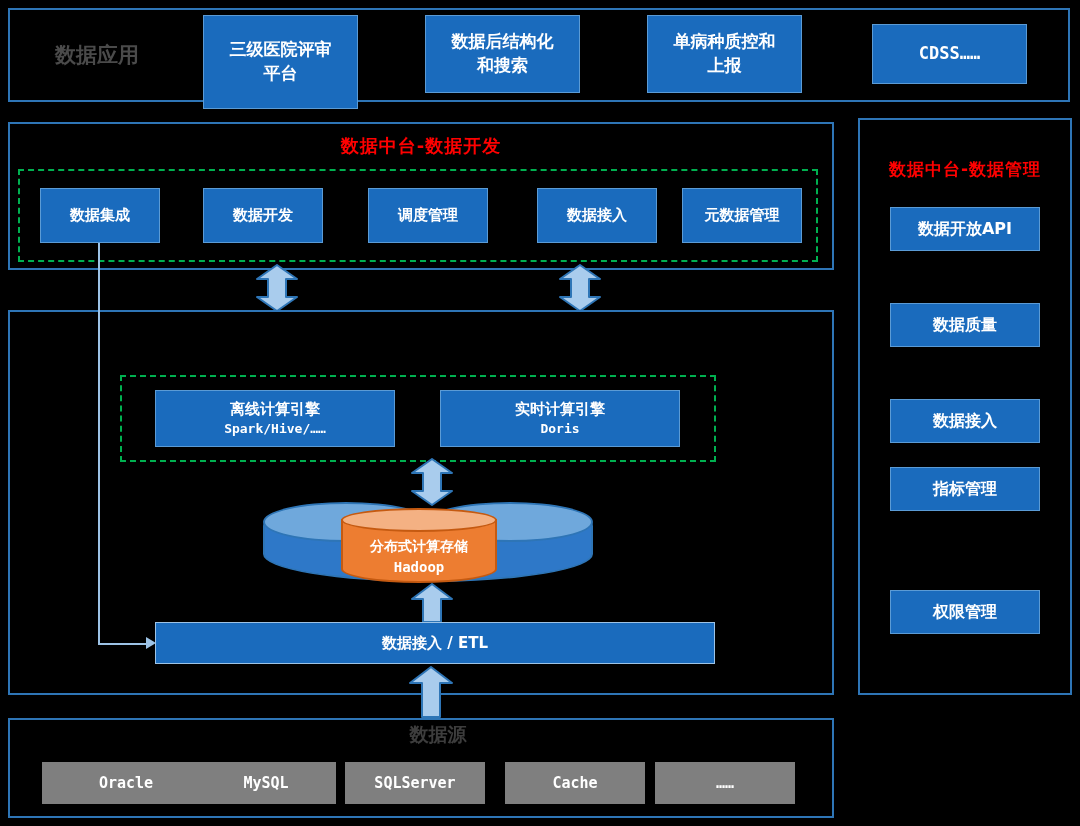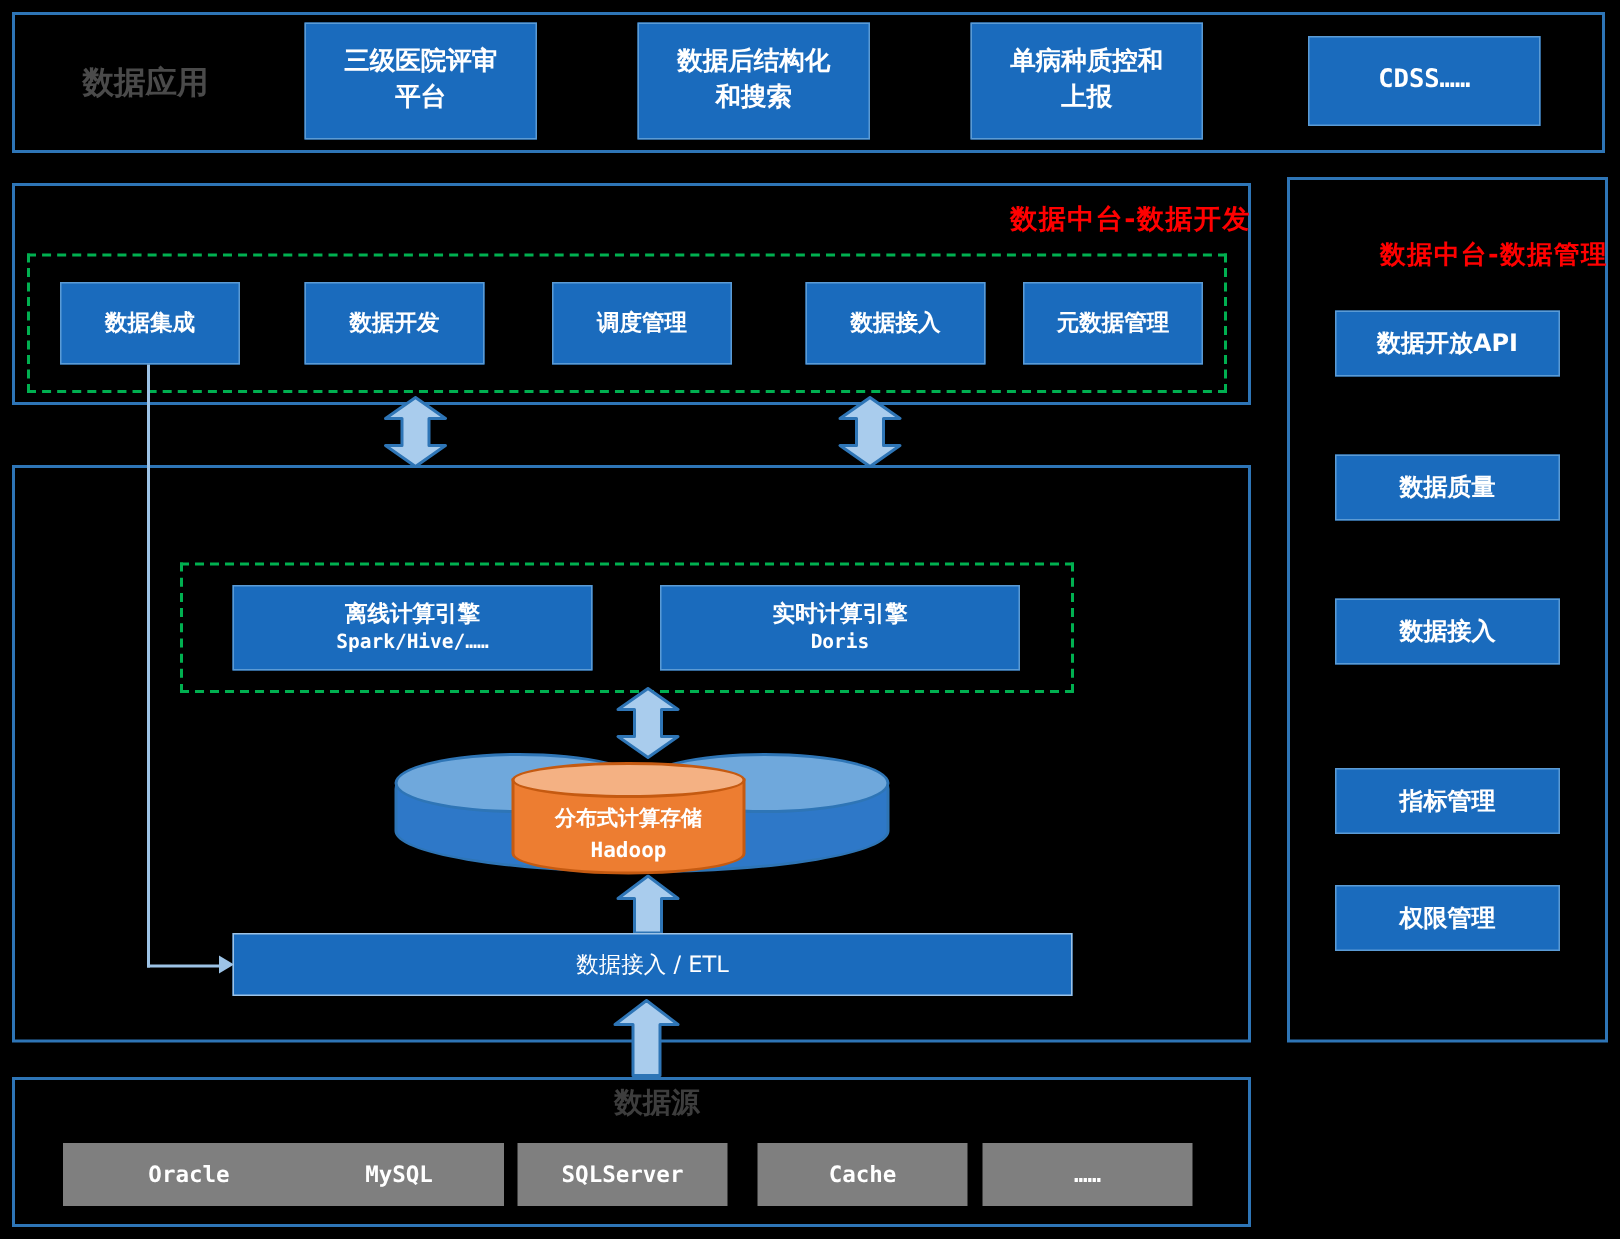--- a/index.html
+++ b/index.html
@@ -2,21 +2,21 @@
 <html><head>
 <meta charset="utf-8">
 <style>
   * { margin:0; padding:0; box-sizing:border-box; }
   html,body { background:#000; }
   body { font-family:"DejaVu Sans","Liberation Sans",sans-serif; }
   .canvas { position:relative; width:1080px; height:826px; background:#000000; overflow:hidden; }
 
   .sec { position:absolute; border:2px solid #2e75b6; background:transparent; }
 
-  .red-title { position:absolute; color:#ff0000; font-weight:bold; font-size:18px; text-align:right; letter-spacing:1px; }
+  .red-title { position:absolute; color:#ff0000; font-weight:bold; font-size:18px; text-align:center; letter-spacing:1px; }
 
   .dashed { position:absolute; border:2px dashed #00b050; }
 
   .bluebox { position:absolute; background:#1a6bbd; border:1px solid #5b9bd5; color:#ffffff;
              font-weight:bold; display:flex; align-items:center; justify-content:center;
              text-align:center; font-size:15px; line-height:1.4; }
   .appbox { font-size:17px; padding:4px 20px; }
   .devbox { width:120px; height:55px; top:188px; }
   .mgmtbox { width:150px; height:44px; left:890px; font-size:16px; }
   .engine { width:240px; height:57px; top:390px; flex-direction:column; }
@@ -45,31 +45,31 @@
   .hadoop-body { position:absolute; left:341px; top:519px; width:156px; height:64px;
                  background:#ed7d31; border:2px solid #c55a11;
                  border-radius:0 0 50% 50% / 0 0 14px 14px; }
   .hadoop-top { position:absolute; left:341px; top:508px; width:156px; height:24px;
                 border-radius:50%; background:#f4b183; border:2px solid #c55a11; }
   .hadoop-text { position:absolute; left:341px; top:534px; width:156px; height:46px;
                  display:flex; flex-direction:column; align-items:center; justify-content:center;
                  color:#fff; font-weight:bold; font-size:14px; line-height:1.5; text-align:center; }
 
   .etlbar { position:absolute; left:155px; top:622px; width:560px; height:42px;
-            background:#1a6bbd; border:1px solid #9dc3e6; color:#fff; font-weight:normal;
+            background:#1a6bbd; border:1px solid #9dc3e6; color:#fff; font-weight:bold;
             display:flex; align-items:center; justify-content:center; font-size:15px; }
 </style>
 </head>
 <body>
 
 <div class="canvas">
 
   <div class="sec" style="left:8px;top:8px;width:1062px;height:94px"></div>
   <div class="muted-label" style="left:38px;top:41px;font-size:21px">数据应用</div>
-  <div class="bluebox appbox" style="left:203px;top:15px;width:155px;height:78px">三级医院评审平台</div>
+  <div class="bluebox appbox" style="left:203px;top:15px;width:155px;height:94px">三级医院评审平台</div>
   <div class="bluebox appbox" style="left:425px;top:15px;width:155px;height:78px">数据后结构化和搜索</div>
   <div class="bluebox appbox" style="left:647px;top:15px;width:155px;height:78px">单病种质控和上报</div>
   <div class="bluebox appbox mono" style="left:872px;top:24px;width:155px;height:60px">CDSS……</div>
 
   <div class="sec" style="left:8px;top:122px;width:826px;height:148px"></div>
   <div class="red-title" style="left:8px;top:134px;width:826px">数据中台-数据开发</div>
   <div class="dashed" style="left:18px;top:169px;width:800px;height:93px"></div>
   <div class="bluebox devbox" style="left:40px">数据集成</div>
   <div class="bluebox devbox" style="left:203px">数据开发</div>
   <div class="bluebox devbox" style="left:368px">调度管理</div>
@@ -117,21 +117,21 @@
 
   <div class="connector" style="left:98px;top:243px;width:2px;height:402px"></div>
   <div class="connector" style="left:98px;top:643px;width:50px;height:2px"></div>
   <div class="conn-head" style="left:146px;top:637px"></div>
 
   <div class="sec" style="left:858px;top:118px;width:214px;height:577px"></div>
   <div class="red-title" style="left:858px;top:158px;width:214px;font-size:17px">数据中台-数据管理</div>
   <div class="bluebox mgmtbox" style="top:207px">数据开放API</div>
   <div class="bluebox mgmtbox" style="top:303px">数据质量</div>
   <div class="bluebox mgmtbox" style="top:399px">数据接入</div>
-  <div class="bluebox mgmtbox" style="top:512px">指标管理</div>
+  <div class="bluebox mgmtbox" style="top:467px">指标管理</div>
   <div class="bluebox mgmtbox" style="top:590px">权限管理</div>
 
   <svg class="arrow-svg" style="left:408px;top:666px" width="46" height="52" viewBox="0 0 46 52">
     <polygon class="arrow-shape" points="23,1 44,17 32,17 32,51 14,51 14,17 2,17"></polygon>
   </svg>
 
   <div class="sec" style="left:8px;top:718px;width:826px;height:100px"></div>
   <div class="muted-label" style="left:8px;top:722px;width:826px;text-align:center;font-size:19px;color:#3d3d3d">数据源</div>
   <div class="graybox" style="left:42px;width:168px">Oracle</div>
   <div class="graybox" style="left:196px;width:140px">MySQL</div>

